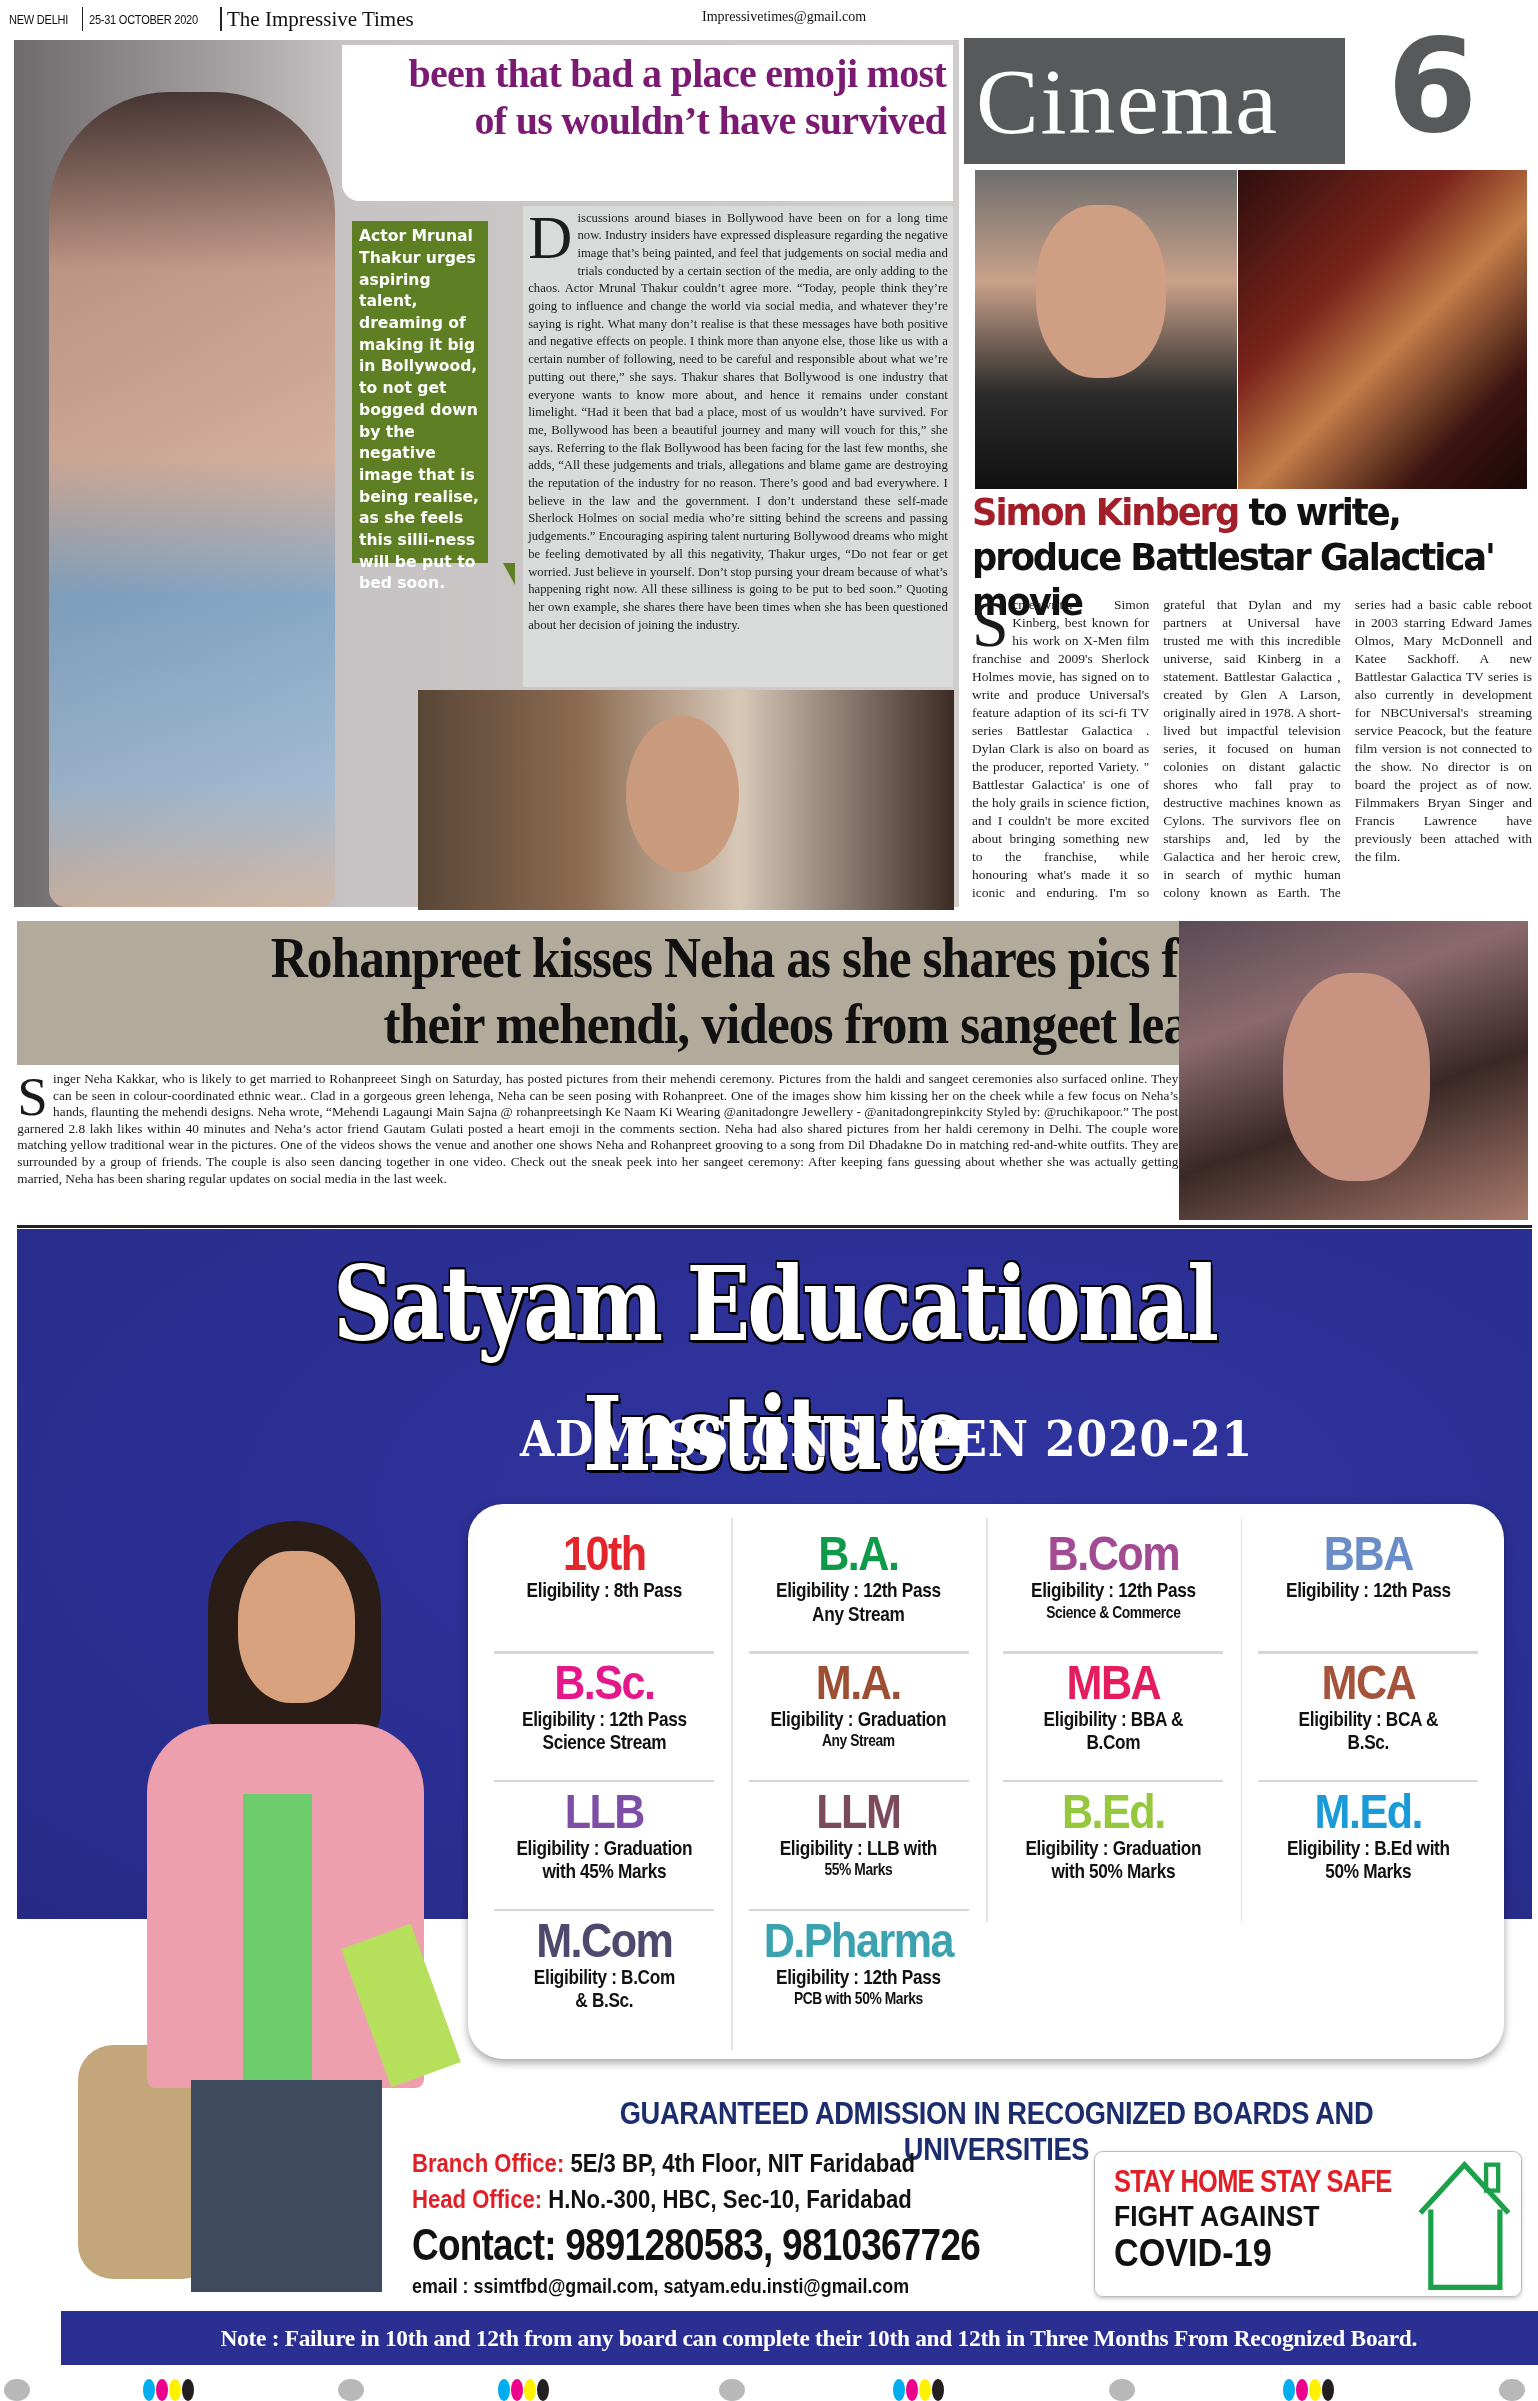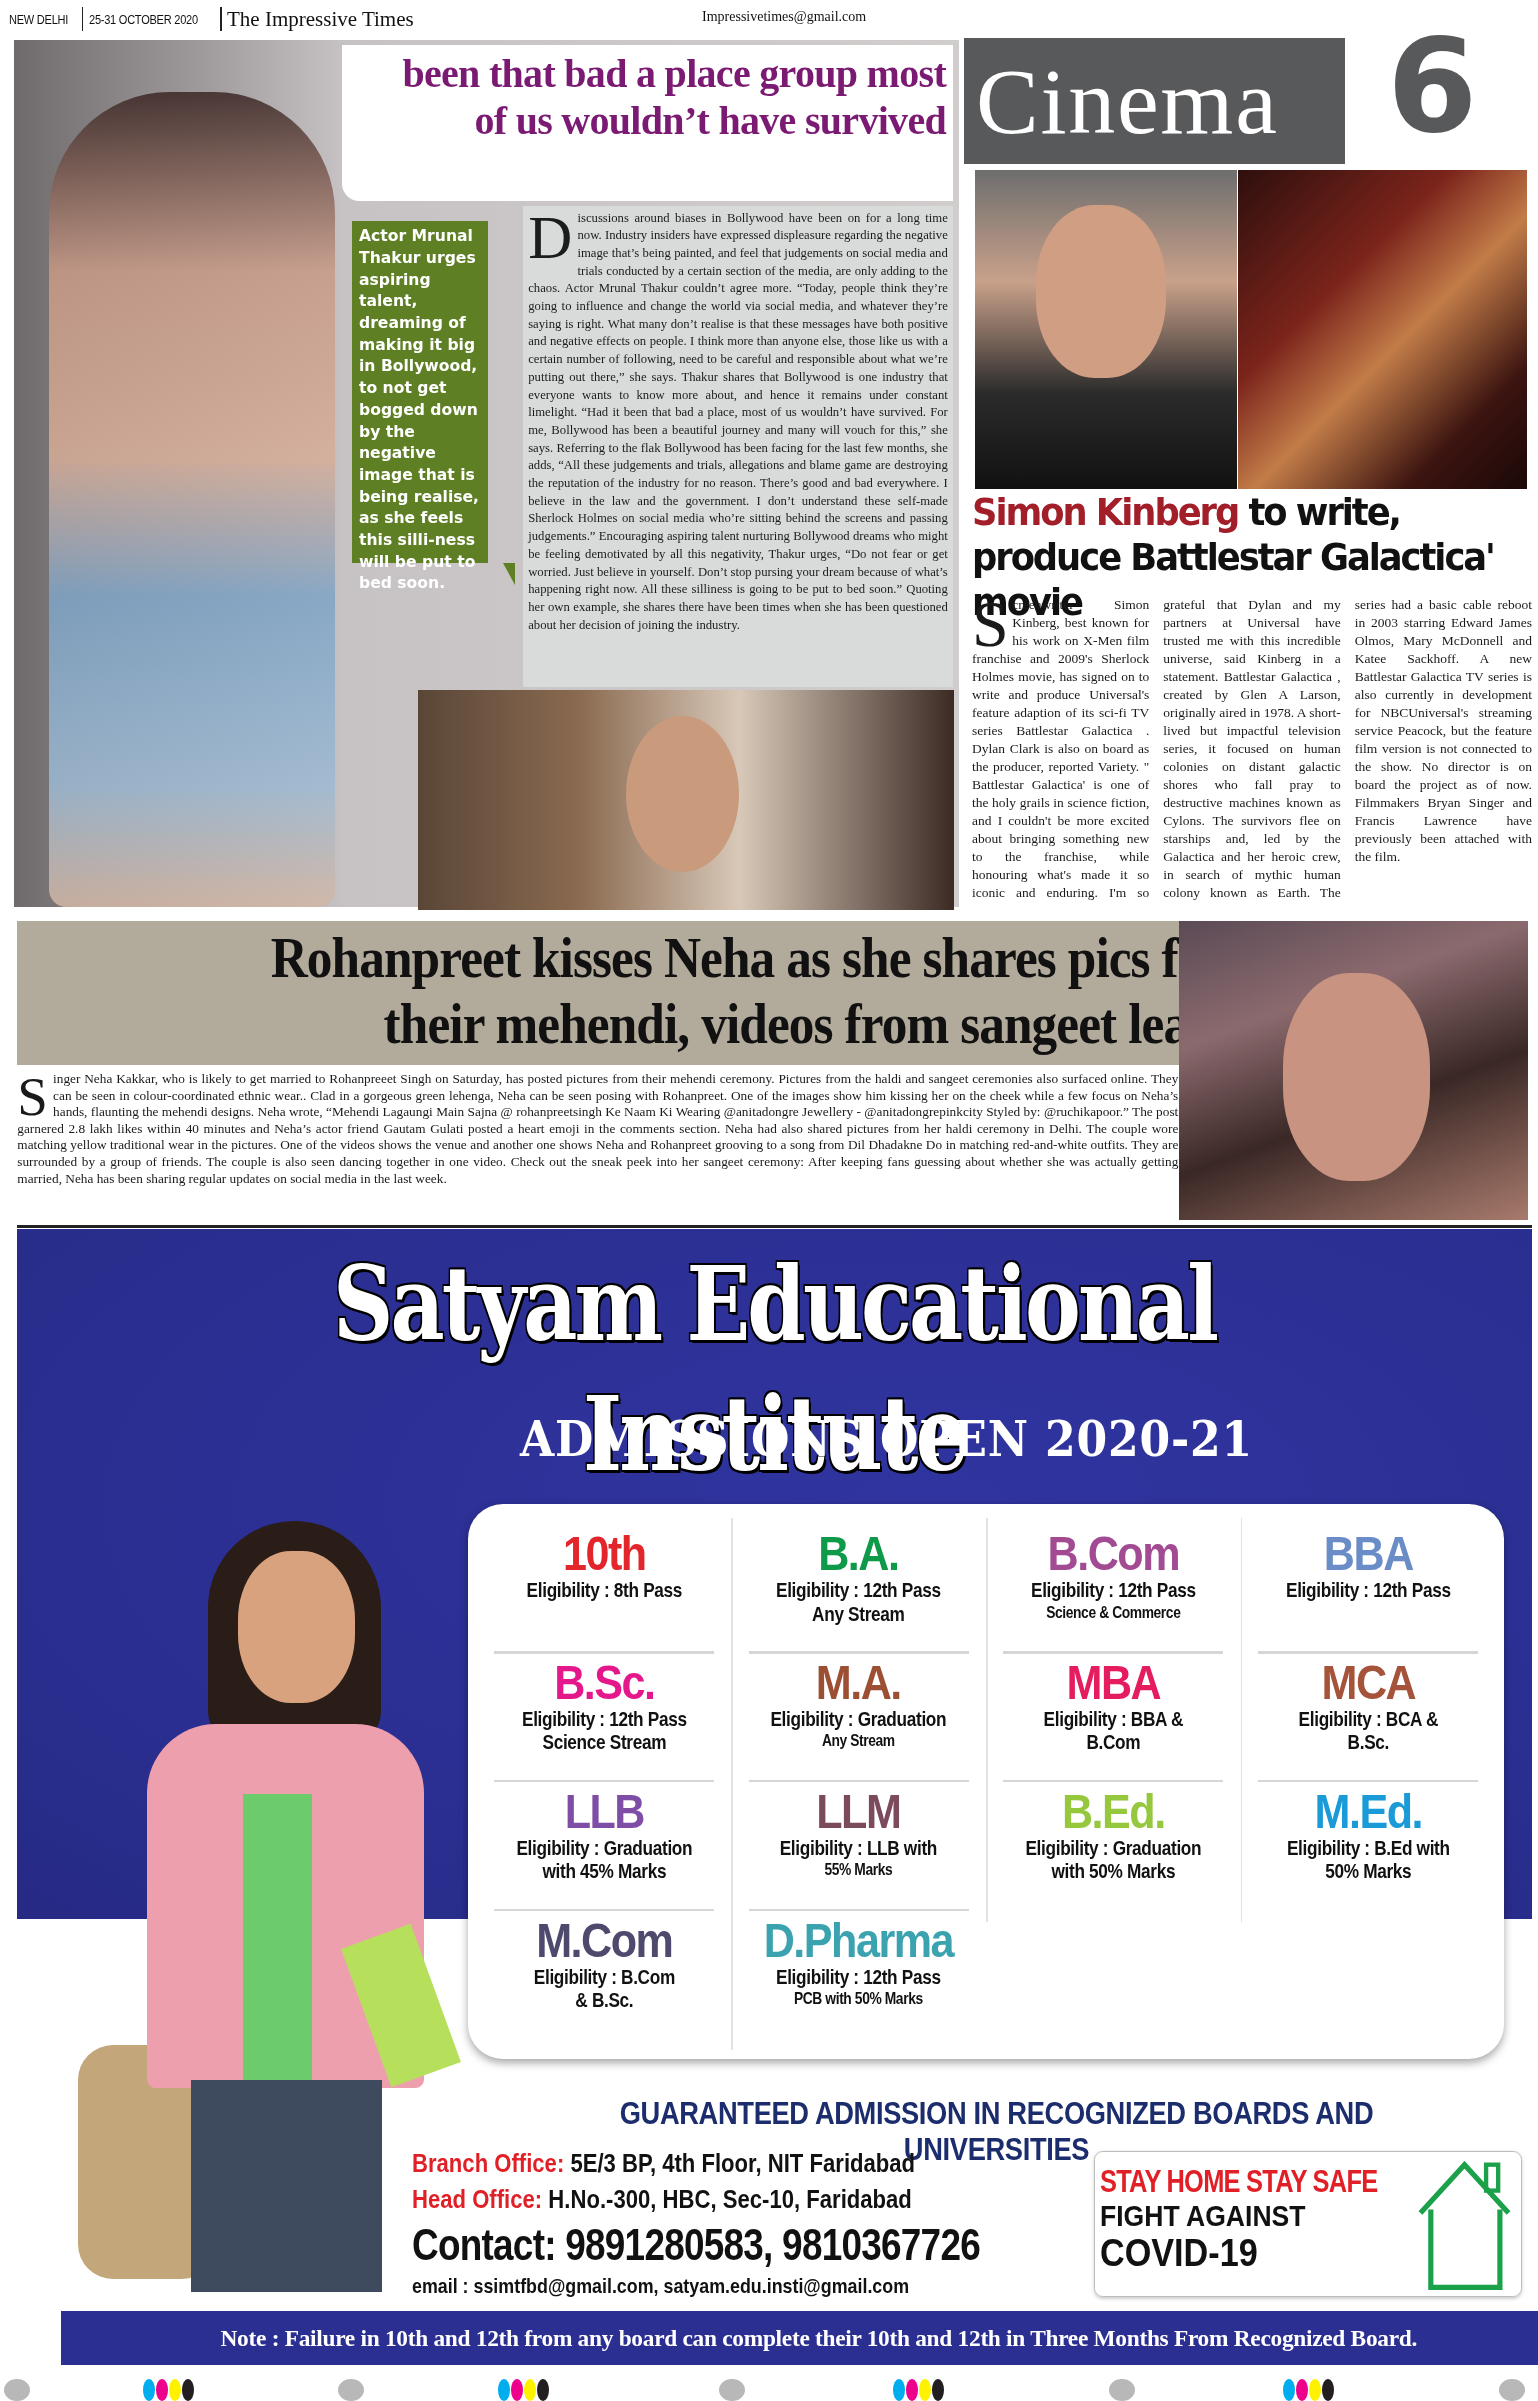--- a/index.html
+++ b/index.html
@@ -64,21 +64,21 @@
   .course-name { font-weight: bold; font-size: 49px; line-height: 50px; letter-spacing: -1.7px; transform: scaleX(0.88); }
   .course-elig { font-weight: bold; font-size: 21px; line-height: 23.4px; letter-spacing: -0.4px; transform: scaleX(0.82); color: #111; }
   .course-note { font-weight: bold; font-size: 17.3px; line-height: 21px; letter-spacing: -0.5px; transform: scaleX(0.8); color: #111; }
   .guarantee { left: 485px; top: 2096px; width: 1023px; text-align: center; font-family: "Liberation Sans", sans-serif; font-weight: bold; color: #1c2d6e; font-size: 31px; transform: scaleX(0.88); letter-spacing: -0.4px; }
   .office { left: 412px; font-family: "Liberation Sans", sans-serif; font-weight: bold; font-size: 26px; transform: scaleX(0.85); transform-origin: left; }
   .office .lbl { color: #e11f26; }
   .branch { top: 2148px; }
   .head { top: 2184px; }
   .contact { left: 412px; top: 2219px; font-family: "Liberation Sans", sans-serif; font-weight: bold; font-size: 45px; letter-spacing: -0.9px; transform: scaleX(0.82); transform-origin: left; }
   .ad-email { left: 412px; top: 2274px; font-family: "Liberation Sans", sans-serif; font-weight: bold; font-size: 21px; transform: scaleX(0.85); transform-origin: left; }
-  .covid { left: 1094px; top: 2151px; width: 428px; height: 146px; border: 0.9px solid #bbb; border-radius: 8.7px; padding: 12px 5px; font-family: "Liberation Sans", sans-serif; font-weight: bold; box-shadow: 0 1.7px 3.5px rgba(0,0,0,.2); }
+  .covid { left: 1094px; top: 2151px; width: 428px; height: 146px; border: 0.9px solid #bbb; border-radius: 8.7px; padding: 12px 19px; font-family: "Liberation Sans", sans-serif; font-weight: bold; box-shadow: 0 1.7px 3.5px rgba(0,0,0,.2); }
   .covid .red { color: #e11f26; font-size: 31px; line-height: 35px; transform: scaleX(0.82); transform-origin: left; letter-spacing: -0.9px; }
   .covid .black { font-size: 29.5px; line-height: 33px; transform: scaleX(0.9); transform-origin: left; }
   .covid .big { font-size: 38px; line-height: 42px; transform: scaleX(0.9); transform-origin: left; }
   .covid svg { position: absolute; right: 8.7px; top: 8.7px; }
   .note-bar { left: 17.3px; top: 2311px; width: 1515px; height: 54px; background: #2b2f92; color: #fff; font-family: "Liberation Serif", serif; font-weight: bold; font-size: 23.4px; line-height: 54px; text-align: center; letter-spacing: -0.3px; margin-left: 44px; }
   .reg-marks { left: 0; top: 2375px; width: 1538px; height: 27px; }
   .reg { position: absolute; top: 3.5px; height: 22.5px; display: flex; gap: 0.9px; }
   .dot { width: 12px; height: 22.5px; border-radius: 50%; }
   .gray { width: 26px; height: 22.5px; border-radius: 50%; background: #b8b8b8; }
 </style>
@@ -91,21 +91,21 @@
   <span class="date">25-31 OCTOBER 2020</span>
   <span class="sep"></span>
   <span class="paper">The Impressive Times</span>
 </div>
 <div class="abs email-top">Impressivetimes@gmail.com</div>
 
 <div class="abs mrunal-photo">
     <div class="person"></div>
   </div>
 <div class="abs mrunal-headline-box">
-  <div class="mrunal-headline">been that bad a place group most</div>
+  <div class="mrunal-headline">been that bad a place emoji most</div>
   <div class="mrunal-headline">of us wouldn’t have survived</div>
 </div>
 <div class="abs mrunal-pull">Actor Mrunal Thakur urges aspiring talent, dreaming of making it big in Bollywood, to not get bogged down by the negative image that is being realise, as she feels this silli-ness will be put to bed soon.</div>
 <div class="abs pull-tail"></div>
 <div class="abs mrunal-body">
   <span class="dropcap">D</span><span>iscussions around biases in Bollywood have been on for a long time now. Industry insiders have expressed displeasure regarding the negative image that’s being painted, and feel that judgements on social media and trials conducted by a certain section of the media, are only adding to the chaos. Actor Mrunal Thakur couldn’t agree more. “Today, people think they’re going to influence and change the world via social media, and whatever they’re saying is right. What many don’t realise is that these messages have both positive and negative effects on people. I think more than anyone else, those like us with a certain number of following, need to be careful and responsible about what we’re putting out there,” she says. Thakur shares that Bollywood is one industry that everyone wants to know more about, and hence it remains under constant limelight. “Had it been that bad a place, most of us wouldn’t have survived. For me, Bollywood has been a beautiful journey and many will vouch for this,” she says. Referring to the flak Bollywood has been facing for the last few months, she adds, “All these judgements and trials, allegations and blame game are destroying the reputation of the industry for no reason. There’s good and bad everywhere. I believe in the law and the government. I don’t understand these self-made Sherlock Holmes on social media who’re sitting behind the screens and passing judgements.” Encouraging aspiring talent nurturing Bollywood dreams who might be feeling demotivated by all this negativity, Thakur urges, “Do not fear or get worried. Just believe in yourself. Don’t stop pursing your dream because of what’s happening right now. All these silliness is going to be put to bed soon.” Quoting her own example, she shares there have been times when she has been questioned about her decision of joining the industry.</span>
 </div>
 <div class="abs mrunal-photo2">
     <div class="face"></div>
   </div>

